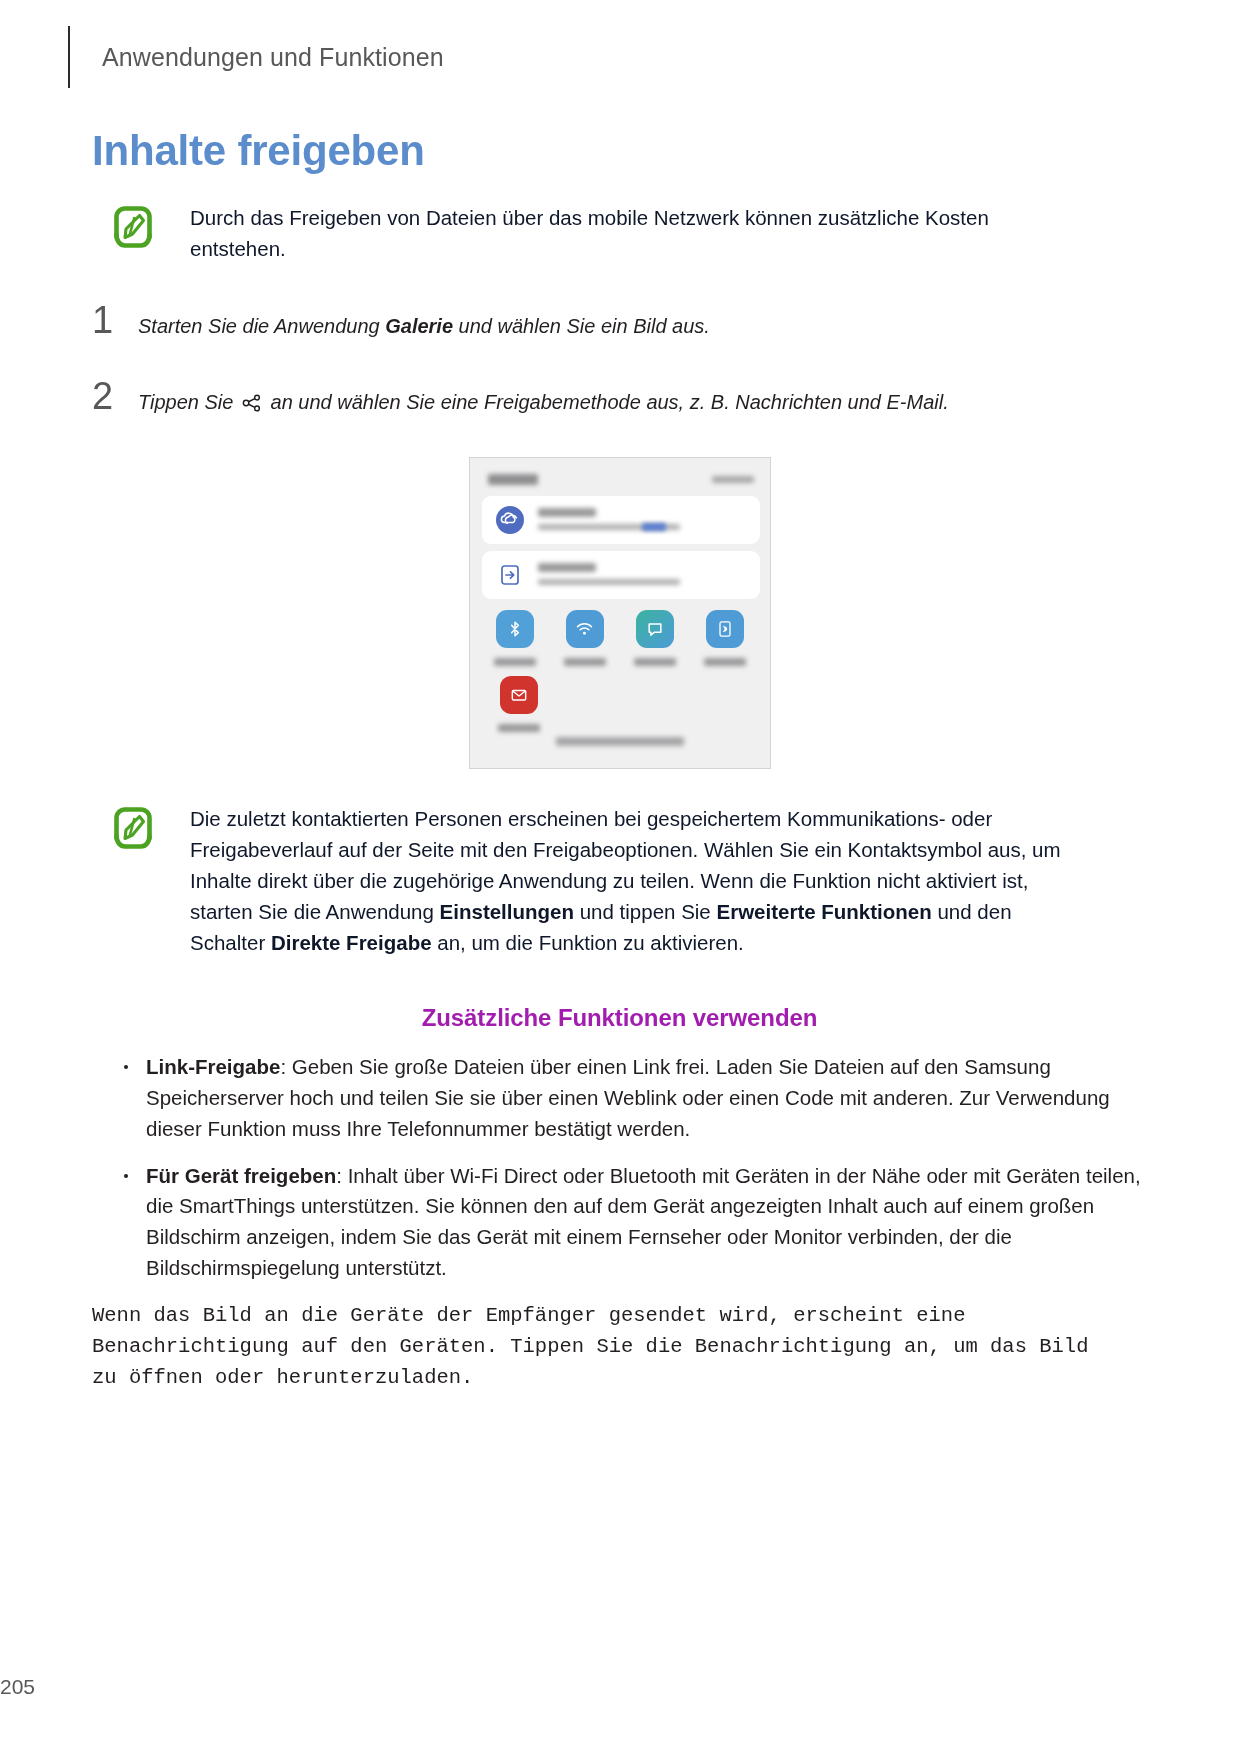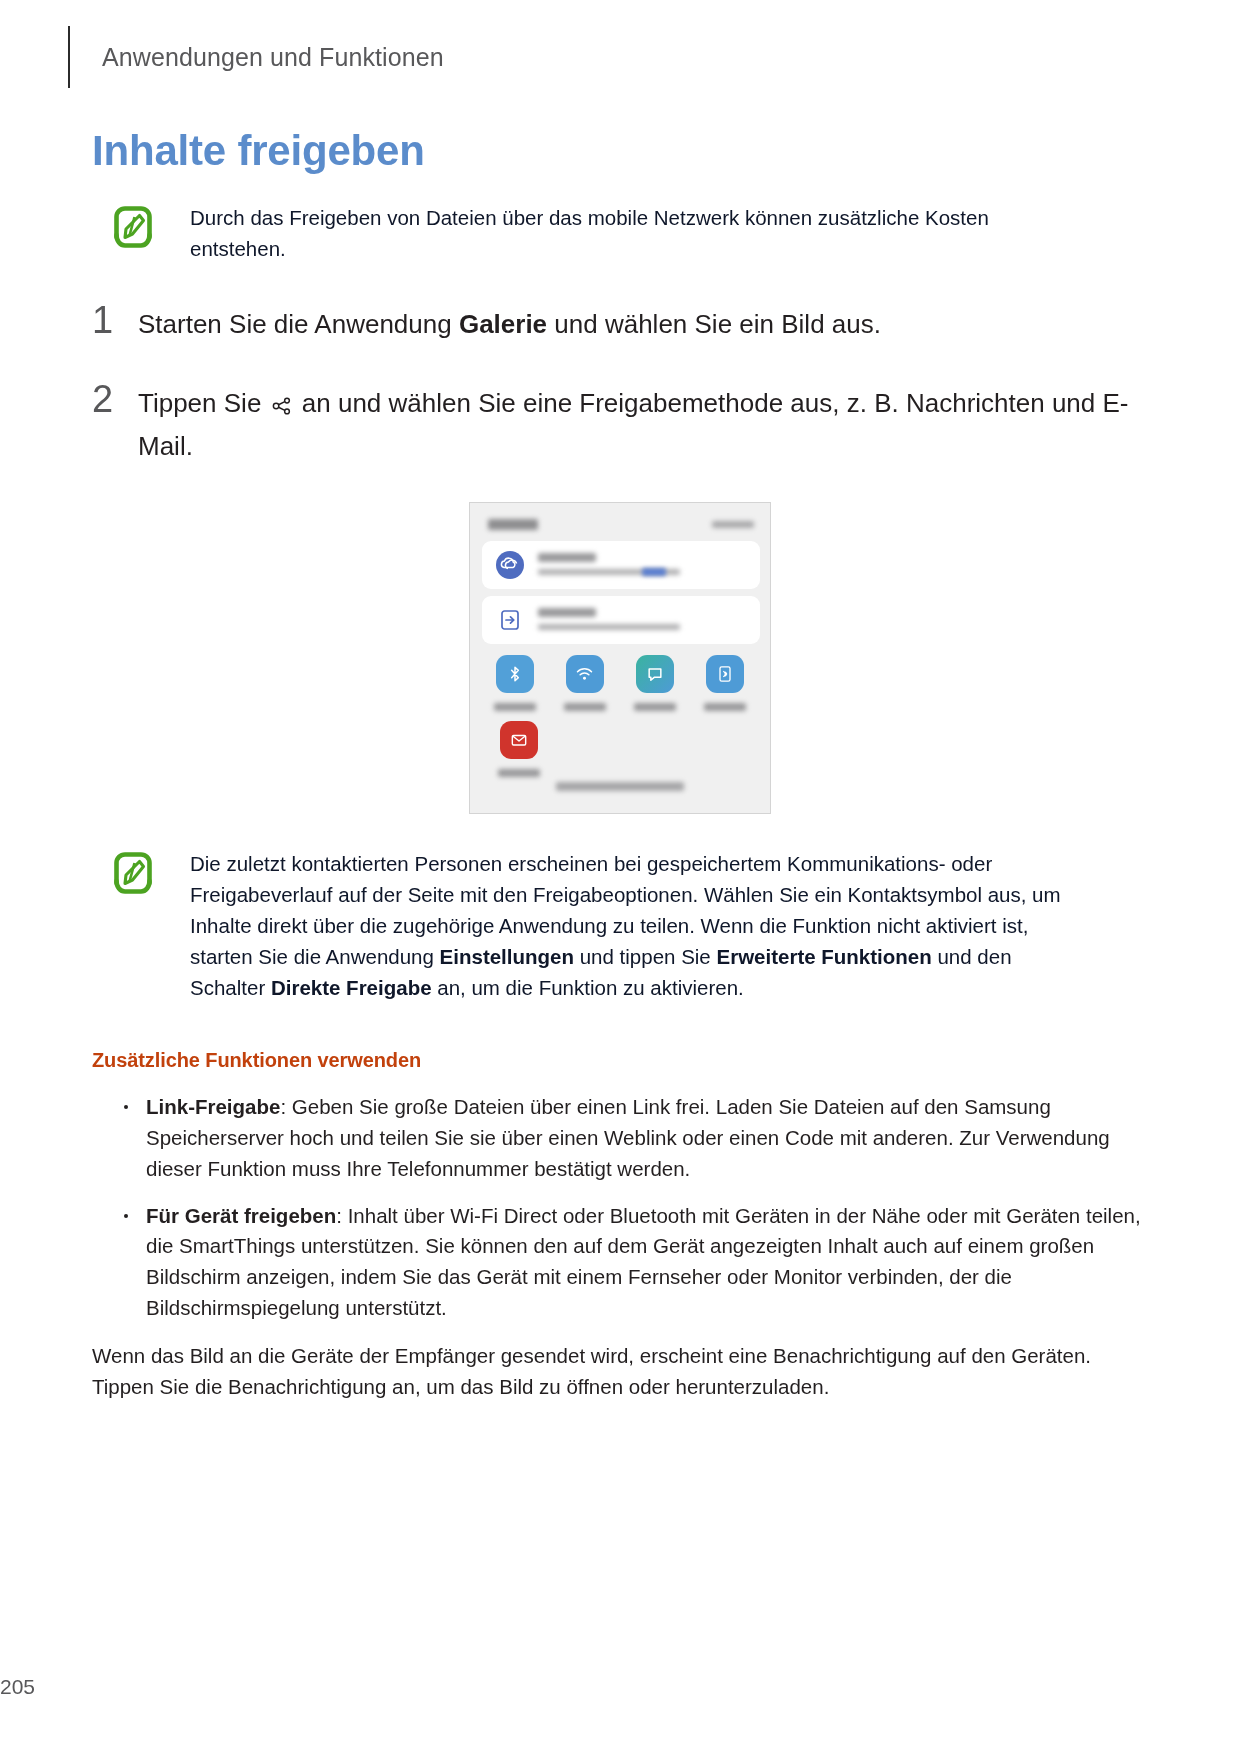--- a/index.html
+++ b/index.html
@@ -101,23 +101,24 @@
   }
   .step-num {
     flex: 0 0 auto;
     width: 46px;
     font-size: 38px;
     color: #58585a;
     line-height: 1;
     font-weight: 300;
   }
   .step-text {
-    font-size: 26px;
+    font-size: 20px;
     line-height: 1.5;
     color: #231f20;
+    font-style: italic;
   }
   .share-glyph {
     display: inline-block;
     vertical-align: -4px;
     margin: 0 3px;
   }
 
   
   .figure {
     margin: 22px 0 0 0;
@@ -222,25 +223,26 @@
     bottom: 22px;
     width: 128px;
     height: 9px;
     background: #a6a6a8;
     border-radius: 2px;
     filter: blur(2.5px);
   }
 
   
   h2.subhead {
-    font-size: 20px;
+    font-size: 24px;
     font-weight: bold;
     margin: 46px 0 20px 0;
-    color: #c2410c;
+    color: #a21caf;
     letter-spacing: -0.1px;
+    text-align: center;
   }
 
   ul.bullets {
     list-style: none;
     margin: 0 4px 0 24px;
     padding: 0;
   }
   ul.bullets > li {
     position: relative;
     padding-left: 30px;
@@ -417,19 +419,19 @@
       <div class="note-body"><span>Die zuletzt kontaktierten Personen erscheinen bei gespeichertem Kommunikations- oder Freigabeverlauf auf der Seite mit den Freigabeoptionen. Wählen Sie ein Kontaktsymbol aus, um Inhalte direkt über die zugehörige Anwendung zu teilen. Wenn die Funktion nicht aktiviert ist, starten Sie die Anwendung </span><b>Einstellungen</b><span> und tippen Sie </span><b>Erweiterte Funktionen</b><span> und den Schalter </span><b>Direkte Freigabe</b><span> an, um die Funktion zu aktivieren.</span></div>
     </div>
 
     <h2 class="subhead">Zusätzliche Funktionen verwenden</h2>
 
     <ul class="bullets">
       <li><b>Link-Freigabe</b><span>: Geben Sie große Dateien über einen Link frei. Laden Sie Dateien auf den Samsung Speicherserver hoch und teilen Sie sie über einen Weblink oder einen Code mit anderen. Zur Verwendung dieser Funktion muss Ihre Telefonnummer bestätigt werden.</span></li>
       <li><b>Für Gerät freigeben</b><span>: Inhalt über Wi-Fi Direct oder Bluetooth mit Geräten in der Nähe oder mit Geräten teilen, die SmartThings unterstützen. Sie können den auf dem Gerät angezeigten Inhalt auch auf einem großen Bildschirm anzeigen, indem Sie das Gerät mit einem Fernseher oder Monitor verbinden, der die Bildschirmspiegelung unterstützt.</span></li>
     </ul>
 
-    <p class="body closing" style="width:1000px;">Wenn das Bild an die Geräte der Empfänger gesendet wird, erscheint eine Benachrichtigung auf den Geräten. Tippen Sie die Benachrichtigung an, um das Bild zu öffnen oder herunterzuladen.</p>
+    <p class="body closing" style="width:1000px;font-family:Liberation Mono, monospace;">Wenn das Bild an die Geräte der Empfänger gesendet wird, erscheint eine Benachrichtigung auf den Geräten. Tippen Sie die Benachrichtigung an, um das Bild zu öffnen oder herunterzuladen.</p>
 
   </div>
 
   <div class="page-number">205</div>
 
 </div>
 
 </body></html>

